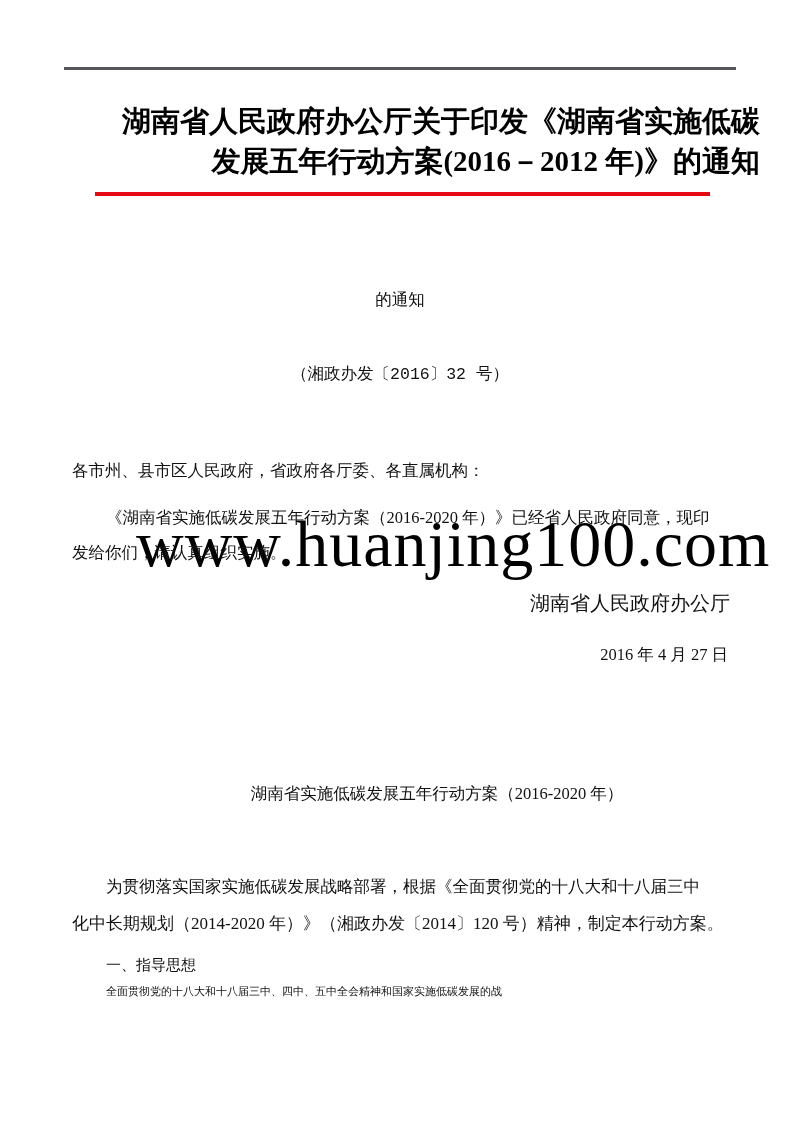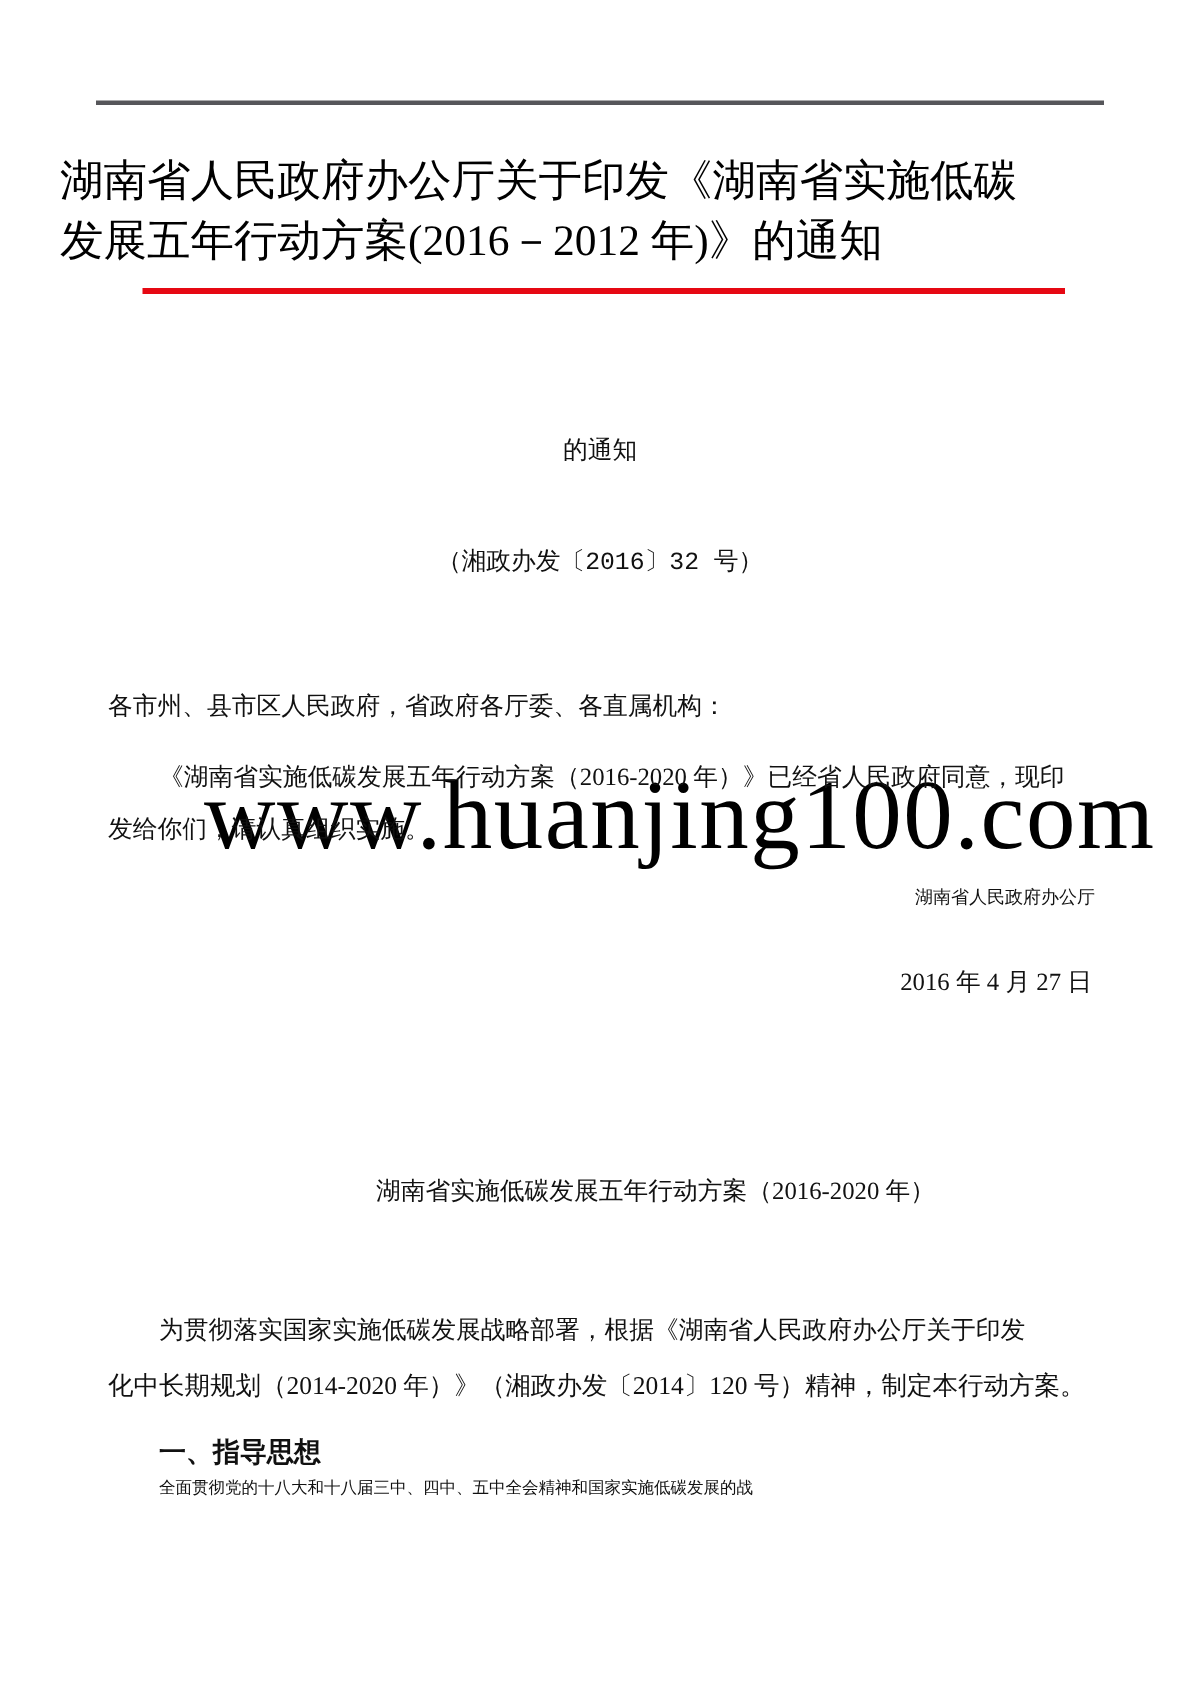--- a/index.html
+++ b/index.html
@@ -40,23 +40,23 @@
     width: 672px;
     height: 3px;
     background: #56565a;
   }
   .main-title {
     position: absolute;
     left: 40px;
     top: 101px;
     width: 720px;
     margin: 0;
-    text-align: left;
+    text-align: right;
     font-size: 29px;
-    font-weight: normal;
+    font-weight: bold;
     line-height: 40px;
     color: #000000;
   }
   .main-title .line { display: block; }
   .red-rule {
     position: absolute;
     left: 95px;
     top: 192px;
     width: 615px;
     height: 4px;
@@ -100,21 +100,21 @@
     position: absolute;
     left: 72px;
     top: 542px;
     width: 662px;
     font-size: 16.5px;
   }
   .signer {
     position: absolute;
     right: 70px;
     top: 590px;
-    font-size: 12px;
+    font-size: 20px;
     text-align: center;
   }
   .sign-date {
     position: absolute;
     right: 72px;
     top: 644px;
     font-size: 16.5px;
     text-align: center;
   }
   .plan-title {
@@ -141,23 +141,23 @@
     left: 72px;
     top: 912px;
     width: 662px;
     font-size: 17px;
   }
   .section-heading {
     position: absolute;
     left: 72px;
     top: 956px;
     width: 662px;
-    font-size: 18px;
-    text-indent: 34px;
-    font-weight: bold;
+    font-size: 15px;
+    text-indent: 34px;
+    font-weight: normal;
     margin: 0;
   }
   .section-line-1 {
     position: absolute;
     left: 72px;
     top: 984px;
     width: 662px;
     font-size: 11px;
     text-indent: 34px;
   }
@@ -191,21 +191,21 @@
     <div class="body-line-1">《湖南省实施低碳发展五年行动方案（2016-2020 年）》已经省人民政府同意，现印</div>
 
     <div class="body-line-2">发给你们，请认真组织实施。</div>
 
     <div class="signer">湖南省人民政府办公厅</div>
 
     <div class="sign-date">2016 年 4 月 27 日</div>
 
     <h2 class="plan-title">湖南省实施低碳发展五年行动方案（2016-2020 年）</h2>
 
-    <div class="intro-line-1">为贯彻落实国家实施低碳发展战略部署，根据《湖南省人民政府办公厅关于印发</div>
+    <div class="intro-line-1">为贯彻落实国家实施低碳发展战略部署，根据《全面贯彻党的十八大和十八届三中</div>
 
     <div class="intro-line-2">化中长期规划（2014-2020 年）》（湘政办发〔2014〕120 号）精神，制定本行动方案。</div>
 
     <h3 class="section-heading">一、指导思想</h3>
 
     <div class="section-line-1">全面贯彻党的十八大和十八届三中、四中、五中全会精神和国家实施低碳发展的战</div>
 
   </div>
 </div>
 

